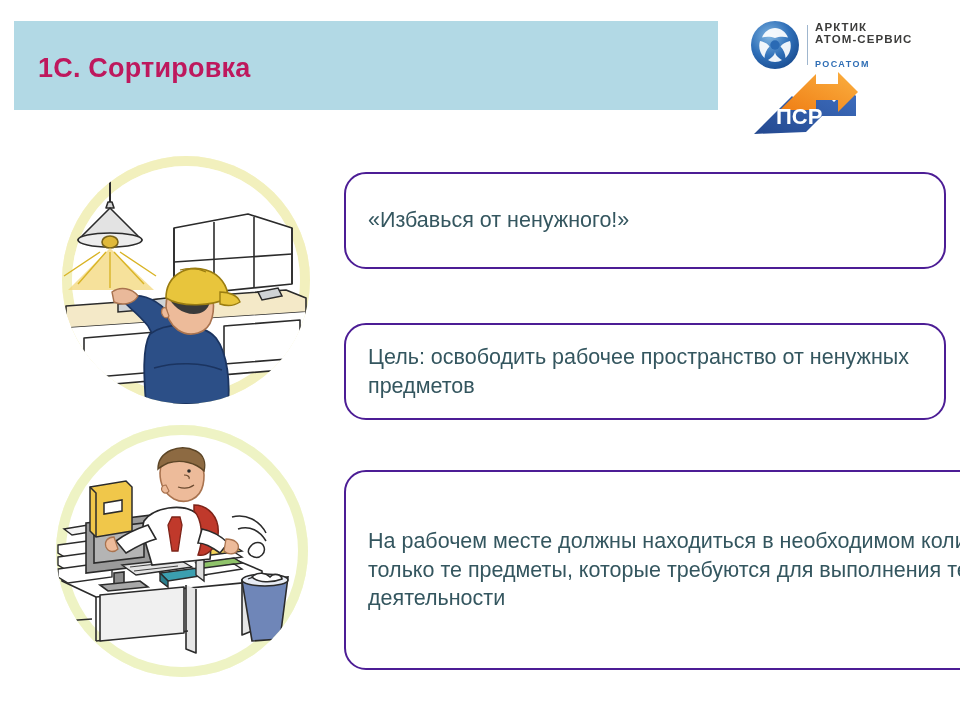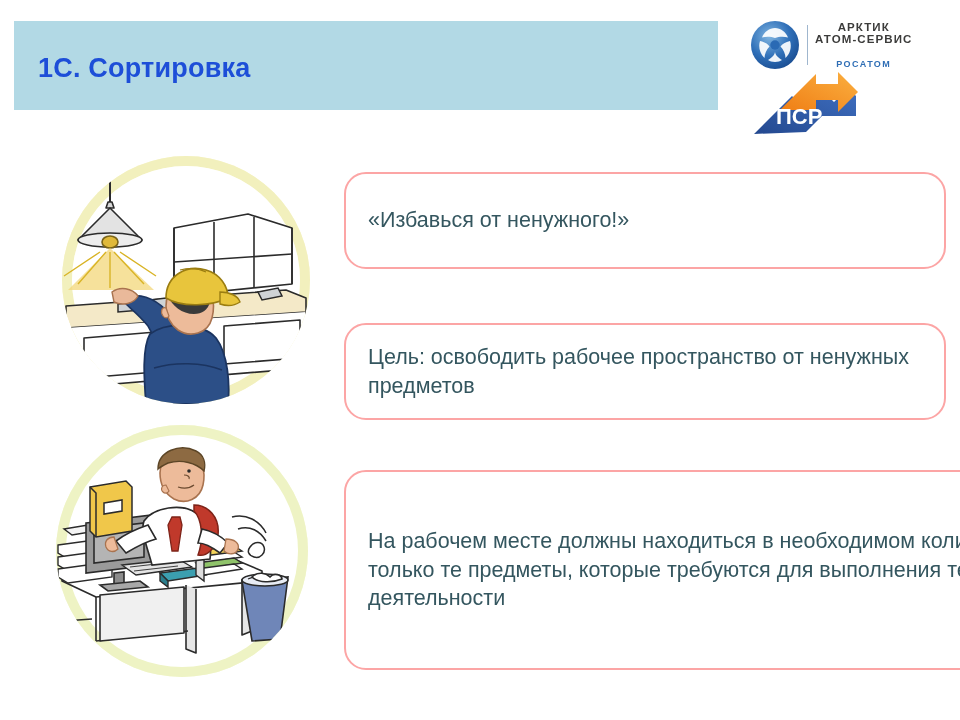--- a/index.html
+++ b/index.html
@@ -27,21 +27,21 @@
     background: #b2d9e5;
   }
   .title-text {
     position: absolute;
     left: 24px;
     top: 50%;
     transform: translateY(-50%);
     margin-top: 2px;
     font-size: 27px;
     font-weight: bold;
-    color: #1d4ed8;
+    color: #be185d;
     letter-spacing: 0.2px;
     white-space: nowrap;
   }
 
   
   .logo-block {
     position: absolute;
     left: 742px;
     top: 12px;
     width: 210px;
@@ -64,21 +64,20 @@
     width: 1px;
     height: 40px;
     background: #9fb6ce;
     flex: none;
   }
   .rosatom-words {
     display: flex;
     flex-direction: column;
     justify-content: center;
     line-height: 1.12;
-    align-items: center;
   }
   .rosatom-words .w1,
   .rosatom-words .w2 {
     font-size: 11.5px;
     font-weight: bold;
     color: #3c3c3b;
     letter-spacing: 1.1px;
   }
   .rosatom-words .w3 {
     font-size: 9px;
@@ -118,21 +117,21 @@
     background: #f8fadf;
     box-shadow: inset 0 0 0 11px #eef3c4;
   }
   .illus svg { display: block; }
 
   
   .callout {
     position: absolute;
     box-sizing: border-box;
     background: #ffffff;
-    border: 2px solid #fca5a5;
+    border: 2px solid #4c1d95;
     border-radius: 22px;
     display: flex;
     align-items: center;
     padding: 12px 4px 12px 22px;
   }
   .callout-text {
     font-size: 21.5px;
     color: #34565f;
     line-height: 1.33;
   }

